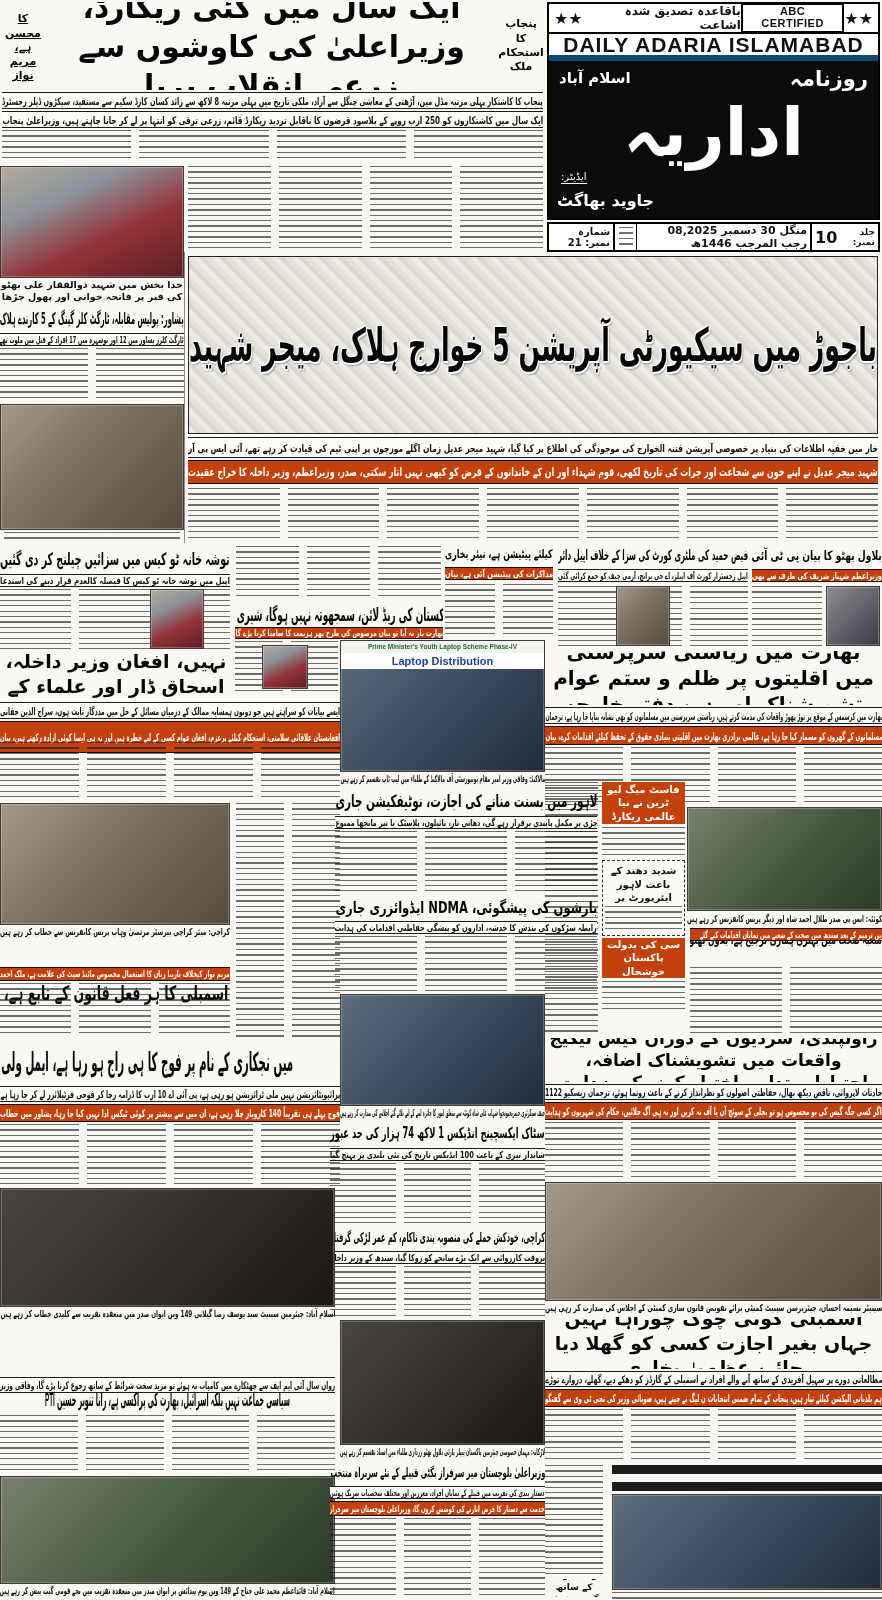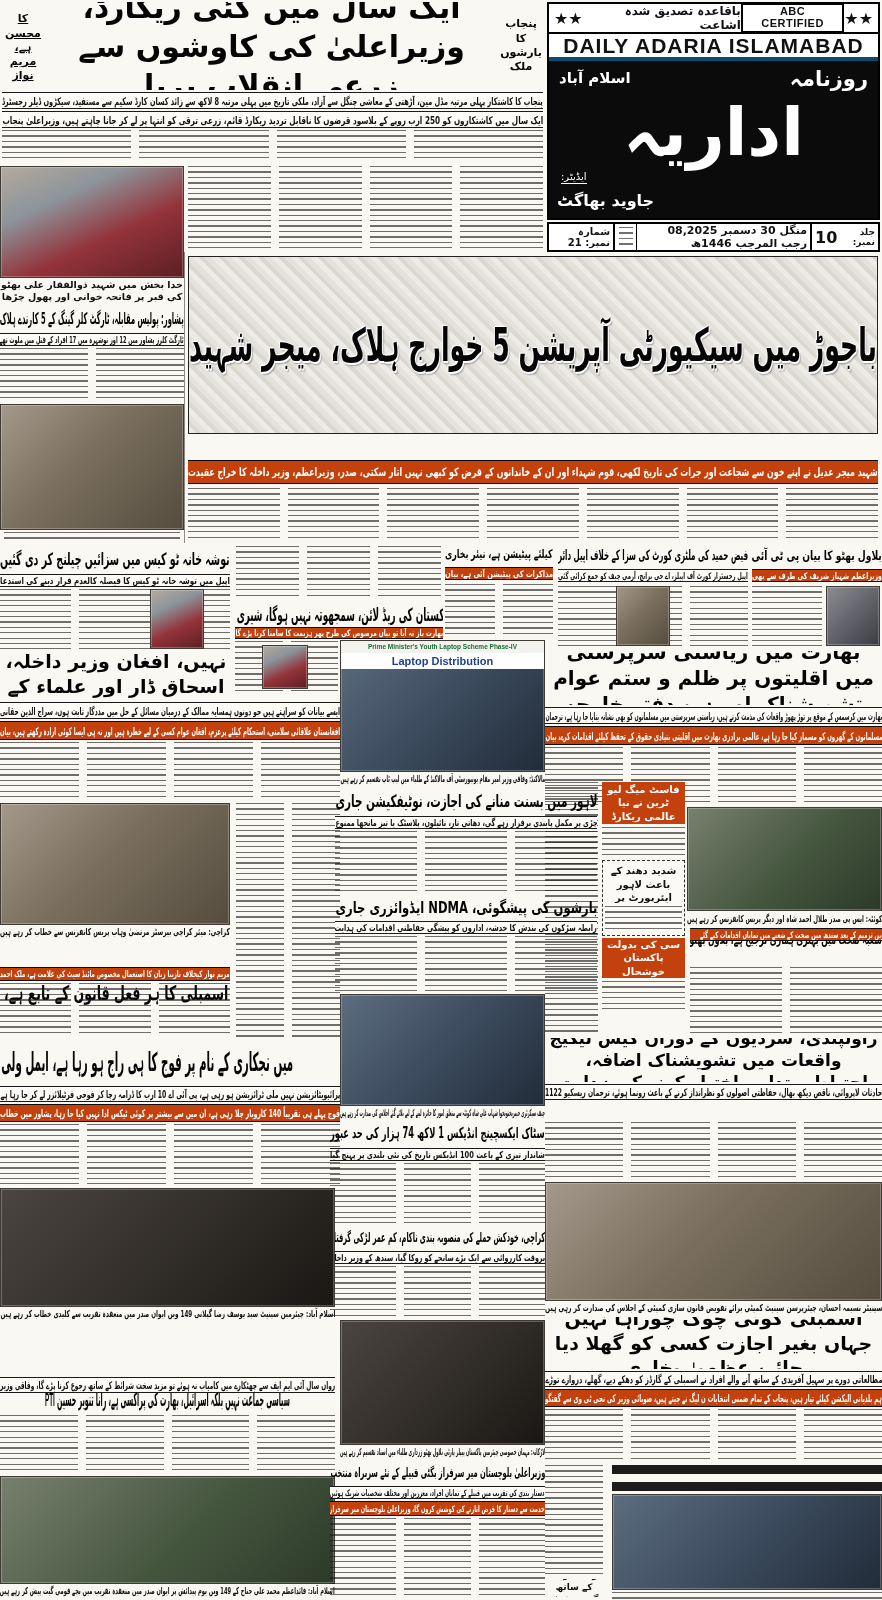--- a/index.html
+++ b/index.html
@@ -22,35 +22,35 @@
   .tx{background:repeating-linear-gradient(180deg,rgba(25,25,25,.62) 0 1.3px,rgba(0,0,0,0) 1.3px 5.4px)}
   .cols{display:flex;gap:8px}
   .cols>i{flex:1;display:block}
   .txh{background:repeating-linear-gradient(180deg,#1c1c1c 0 9px,rgba(0,0,0,0) 9px 17px)}
   .marble{background:repeating-linear-gradient(45deg,#edebe6 0 5px,#dbd8d1 5px 9px,#e5e2db 9px 14px);border:1.5px solid #222}
   .marble .fit{text-shadow:0 0 2px #fff,0 0 5px #fff,1.5px 1.5px 0 #fff,-1.5px -1.5px 0 #fff,3px 3px 2px rgba(0,0,0,.35)}
   .vr{background:#8e8a82}
   .mast{border:2px solid #000;background:#fff}
   .cert{height:30px;display:flex;align-items:center;justify-content:space-between;padding:0 5px;border-bottom:2px solid #000;font-weight:bold}
   .abox{border:2px solid #000;padding:1px 5px;font-size:11px;letter-spacing:.5px;font-family:"Liberation Sans",sans-serif;line-height:1.05;text-align:center}
-  .nameb{height:27px;font-family:"Liberation Sans",sans-serif;font-weight:bold;font-size:21px;letter-spacing:1px;border-bottom:4px solid #0c4a6e;display:flex;align-items:center;justify-content:center}
+  .nameb{height:27px;font-family:"Liberation Sans",sans-serif;font-weight:bold;font-size:21px;letter-spacing:1px;border-bottom:6px solid #0c4a6e;display:flex;align-items:center;justify-content:center}
   .blackb{position:relative;height:157px;background:#0b0b0b;color:#fff}
   .dline{border:2px solid #000;background:#fff;display:flex;font-weight:bold;align-items:stretch}
   .dcell{display:flex;align-items:center;justify-content:center;padding:0 3px}
   .boxh{font-size:10px;font-weight:bold;text-align:center;line-height:1.35;overflow:hidden;padding:1px 2px}
   .dashed{border:1.5px dashed #333;background:#fbfaf6}
   .latin{font-family:"Liberation Sans",sans-serif}
 </style>
 </head>
 <body>
 
 <div class="page">
 
   <div class="abs hlw" style="left:44px;top:2px;width:455px;height:88px;font-size:30px">ایک سال میں کئی ریکارڈ، وزیراعلیٰ کی کاوشوں سے زرعی انقلاب برپا</div>
-  <div class="abs hlw" style="left:499px;top:4px;width:44px;height:84px;font-size:11px">پنجاب کا بارشوں ملک</div>
+  <div class="abs hlw" style="left:499px;top:4px;width:44px;height:84px;font-size:11px">پنجاب کا استحکام ملک</div>
   <div class="abs hlw" style="left:2px;top:8px;width:42px;height:80px;font-size:11px;text-decoration:underline">کا محسن ہے، مریم نواز</div>
   <div class="abs deck" style="left:2px;top:92px;width:541px;height:17px">
       <span class="fit" style="transform: scaleX(0.623991); transform-origin: center center;">پنجاب کا کاشتکار پہلی مرتبہ مڈل مین، آڑھتی کے معاشی چنگل سے آزاد، ملکی تاریخ میں پہلی مرتبہ 8 لاکھ سے زائد کسان کارڈ سکیم سے مستفید، سیکڑوں ڈیلر رجسٹرڈ</span>
     </div>
   <div class="abs deck" style="left:2px;top:111px;width:541px;height:17px">
       <span class="fit" style="transform: scaleX(0.691816); transform-origin: center center;">ایک سال میں کاشتکاروں کو 250 ارب روپے کے بلاسود قرضوں کا ناقابل تردید ریکارڈ قائم، زرعی ترقی کو انتہا پر لے کر جانا چاہتے ہیں، وزیراعلیٰ پنجاب</span>
     </div>
   <div class="abs cols" style="left:2px;top:130px;width:541px;height:32px">
       <i class="tx"></i>
       <i class="tx"></i>
@@ -89,20 +89,23 @@
     <div class="dcell" style="border-right:1px solid #000;border-left:2px solid #000;width:24px">
         <i class="tx" style="width:14px;height:20px;display:block"></i>
       </div>
     <div class="dcell" style="width:64px;font-size:10px">شمارہ نمبر: 21</div>
   </div>
 
   <div class="abs vr" style="left:184px;top:252px;width:1px;height:291px"></div>
   <div class="abs hl marble" style="left:188px;top:256px;width:690px;height:178px;font-size:46px">
       <span class="fit" style="transform: scaleX(0.5469); transform-origin: center center;">باجوڑ میں سیکیورٹی آپریشن 5 خوارج ہلاک، میجر شہید</span>
     </div>
+  <div class="abs deck" style="left:188px;top:437px;width:690px;height:21px">
+      <span class="fit" style="transform: scaleX(0.717256); transform-origin: center center;">خار میں خفیہ اطلاعات کی بنیاد پر خصوصی آپریشن فتنہ الخوارج کی موجودگی کی اطلاع پر کیا گیا، شہید میجر عدیل زمان اگلے مورچوں پر اپنی ٹیم کی قیادت کر رہے تھے، آئی ایس پی آر</span>
+    </div>
   <div class="abs deck rev" style="left:188px;top:460px;width:690px;height:24px;font-size:11.5px">
       <span class="fit" style="transform: scaleX(0.684524); transform-origin: center center;">شہید میجر عدیل نے اپنے خون سے شجاعت اور جرات کی تاریخ لکھی، قوم شہداء اور ان کے خاندانوں کے قرض کو کبھی نہیں اتار سکتی، صدر، وزیراعظم، وزیر داخلہ کا خراج عقیدت</span>
     </div>
   <div class="abs cols" style="left:188px;top:488px;width:690px;height:52px">
       <i class="tx"></i>
       <i class="tx"></i>
       <i class="tx"></i>
       <i class="tx"></i>
       <i class="tx"></i>
       <i class="tx"></i>
@@ -194,21 +197,21 @@
     <div style="background:#fff;color:#1d3f8f;font-size:11px;font-weight:bold;text-align:center;height:16px;line-height:16px;overflow:hidden;font-family:'Liberation Sans',sans-serif">Laptop Distribution</div>
   </div>
   <div class="abs cap" style="left:340px;top:773px;width:205px;height:13px">
       <span class="fit" style="transform: scaleX(0.459641); transform-origin: center center;">مالاکنڈ: وفاقی وزیر امیر مقام یونیورسٹی آف مالاکنڈ کے طلباء میں لیپ ٹاپ تقسیم کر رہے ہیں</span>
     </div>
 
   <div class="abs hlw" style="left:0;top:649px;width:232px;height:50px;font-size:19px">ہم کسی کیلئے خطرہ نہیں، افغان وزیر داخلہ، اسحاق ڈار اور علماء کے بیانیہ کا خیر مقدم</div>
   <div class="abs deck" style="left:0;top:702px;width:340px;height:17px">
       <span class="fit" style="transform: scaleX(0.551948); transform-origin: center center;">ایسے بیانات کو سراہتے ہیں جو دونوں ہمسایہ ممالک کے درمیان مسائل کے حل میں مددگار ثابت ہوں، سراج الدین حقانی</span>
     </div>
-  <div class="abs deck rev" style="left:0;top:721px;width:340px;height:19px">
+  <div class="abs deck rev" style="left:0;top:721px;width:340px;height:32px">
       <span class="fit" style="transform: scaleX(0.508982); transform-origin: center center;">افغانستان علاقائی سلامتی، استحکام کیلئے پرعزم، افغان عوام کسی کے لیے خطرہ ہیں اور نہ ہی ایسا کوئی ارادہ رکھتے ہیں، بیان</span>
     </div>
   <div class="abs cols" style="left:0;top:742px;width:340px;height:58px">
       <i class="tx"></i>
       <i class="tx"></i>
       <i class="tx"></i>
       <i class="tx"></i>
     </div>
 
   <div class="abs hlw" style="left:545px;top:651px;width:337px;height:54px;font-size:20px">بھارت میں ریاستی سرپرستی میں اقلیتوں پر ظلم و ستم عوام تشویشناک امر ہے، دفتر خارجہ</div>
@@ -322,20 +325,23 @@
     </div>
   <div class="abs cols" style="left:330px;top:1266px;width:215px;height:52px">
       <i class="tx"></i>
       <i class="tx"></i>
       <i class="tx"></i>
     </div>
 
   <div class="abs hlw" style="left:545px;top:1038px;width:337px;height:44px;font-size:17px">راولپنڈی، سردیوں کے دوران گیس لیکیج واقعات میں تشویشناک اضافہ، احتیاطی تدابیر اختیار کرنے کی ہدایت</div>
   <div class="abs deck" style="left:545px;top:1084px;width:337px;height:16px">
       <span class="fit" style="transform: scaleX(0.578045); transform-origin: center center;">حادثات لاپروائی، ناقص دیکھ بھال، حفاظتی اصولوں کو نظرانداز کرنے کے باعث رونما ہوئے، ترجمان ریسکیو 1122</span>
+    </div>
+  <div class="abs deck rev" style="left:545px;top:1102px;width:337px;height:18px">
+      <span class="fit" style="transform: scaleX(0.524922); transform-origin: center center;">اگر کسی جگہ گیس کی بو محسوس ہو تو بجلی کے سوئچ آن یا آف نہ کریں اور نہ ہی آگ جلائیں، حکام کی شہریوں کو ہدایت</span>
     </div>
   <div class="abs cols" style="left:545px;top:1122px;width:337px;height:56px">
       <i class="tx"></i>
       <i class="tx"></i>
       <i class="tx"></i>
       <i class="tx"></i>
     </div>
 
   <div class="abs photo ph1" style="left:545px;top:1182px;width:337px;height:119px"></div>
   <div class="abs cap" style="left:545px;top:1302px;width:337px;height:13px">

